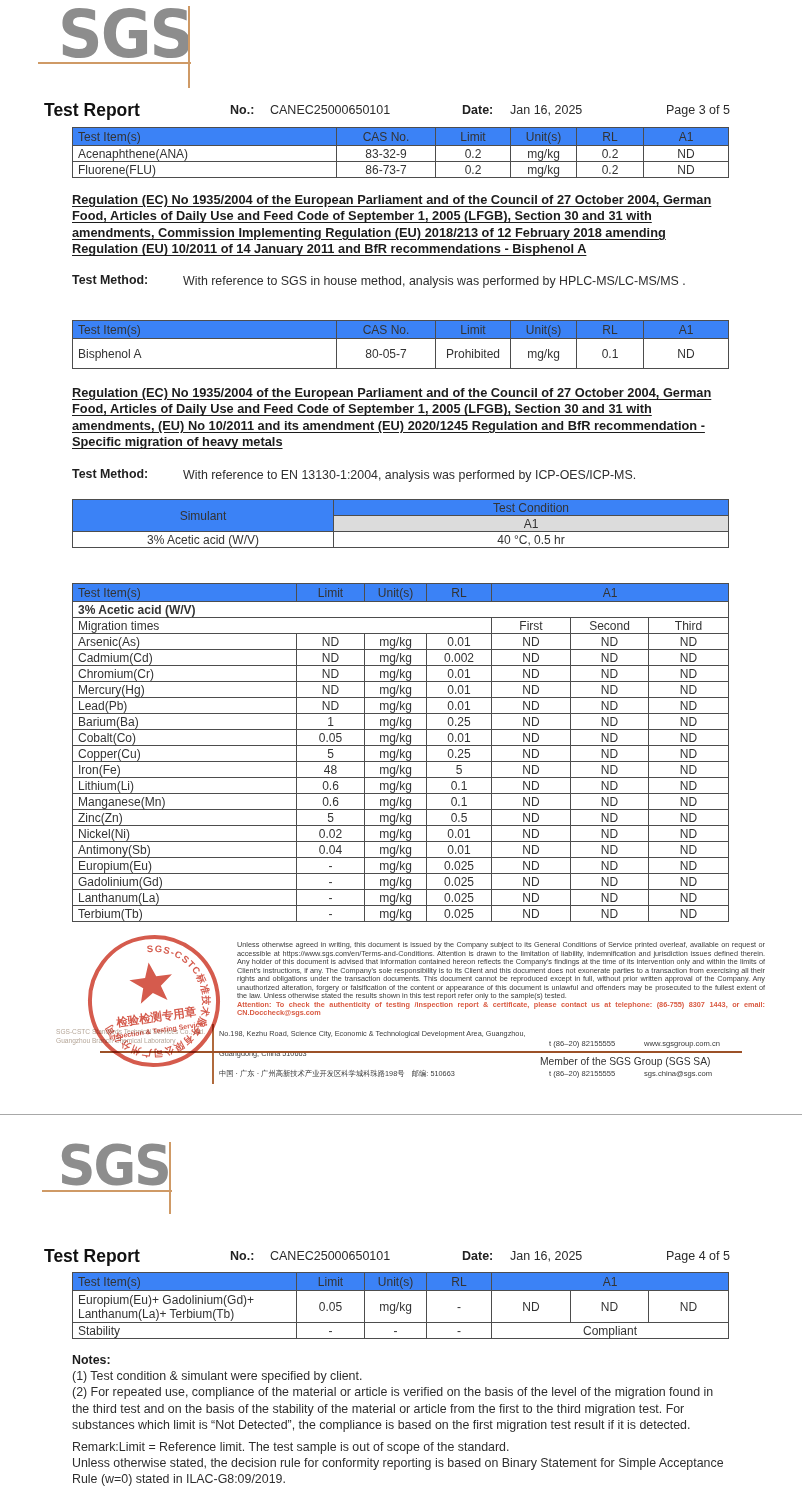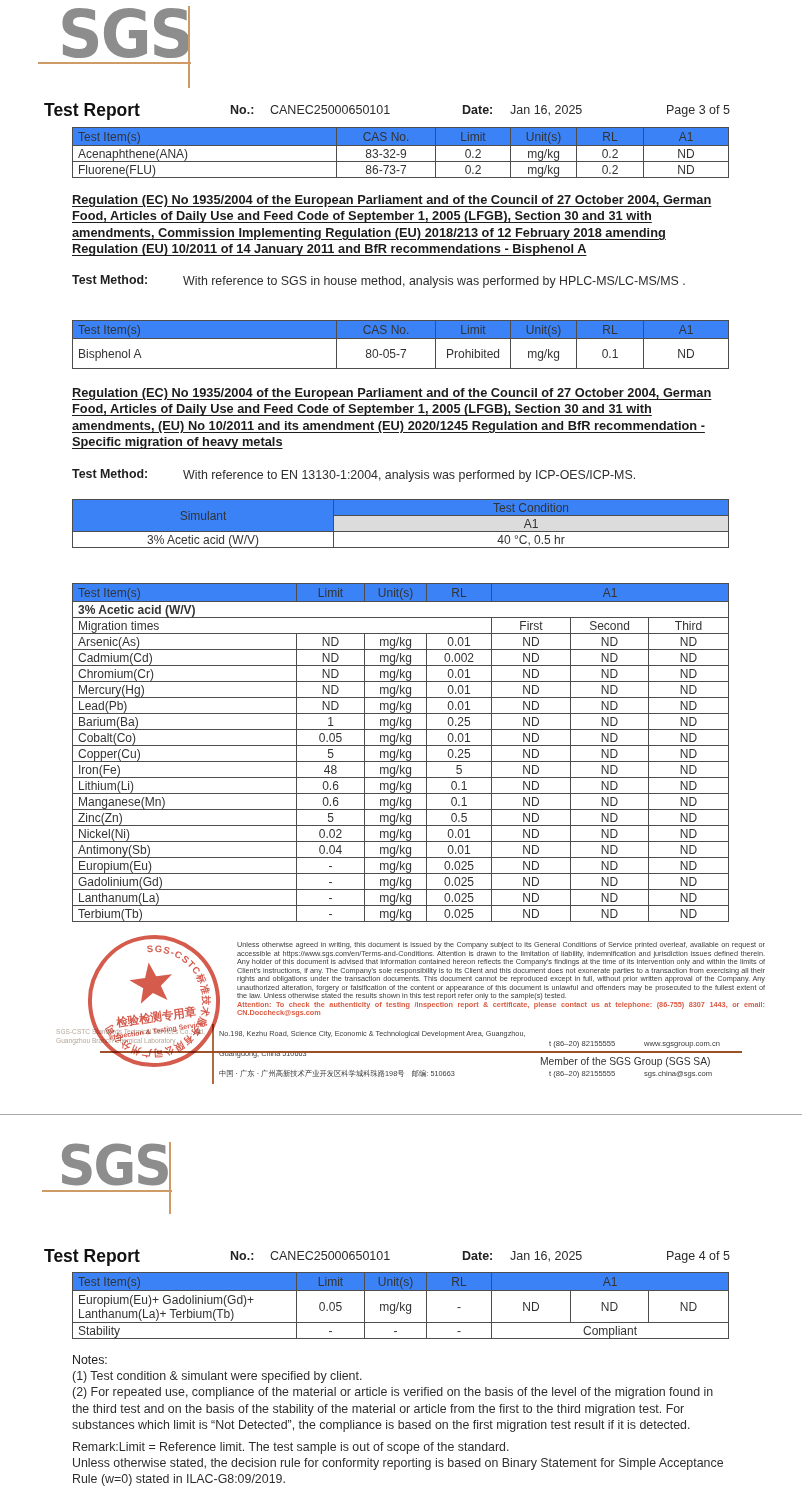--- a/index.html
+++ b/index.html
@@ -68,21 +68,21 @@
   .footline { position:absolute; left:100px; top:1051px; width:642px; height:2px; background:#9c5128; }
   .pgdiv { position:absolute; left:0; top:1114px; width:802px; height:1px; background:#a8a8a8; }
 
   
   .stamp { position:absolute; left:84px; top:931px; width:140px; height:140px;
            opacity:.88; mix-blend-mode:multiply; transform:rotate(-8deg); }
 
   
   .notes { position:absolute; left:72px; top:1352px; width:652px; font-size:12.4px;
            line-height:16.2px; color:#2e2e2e; }
-  .notes .nt { font-weight:400; color:#1c1c1c; }
+  .notes .nt { font-weight:700; color:#1c1c1c; }
   .notes .sp { height:6px; }
 </style>
 </head>
 <body>
 
 <div class="logo" id="logo3">
   <span class="logo-text">SGS</span>
   <span class="logo-hline"></span>
   <span class="logo-vline"></span>
 </div>

